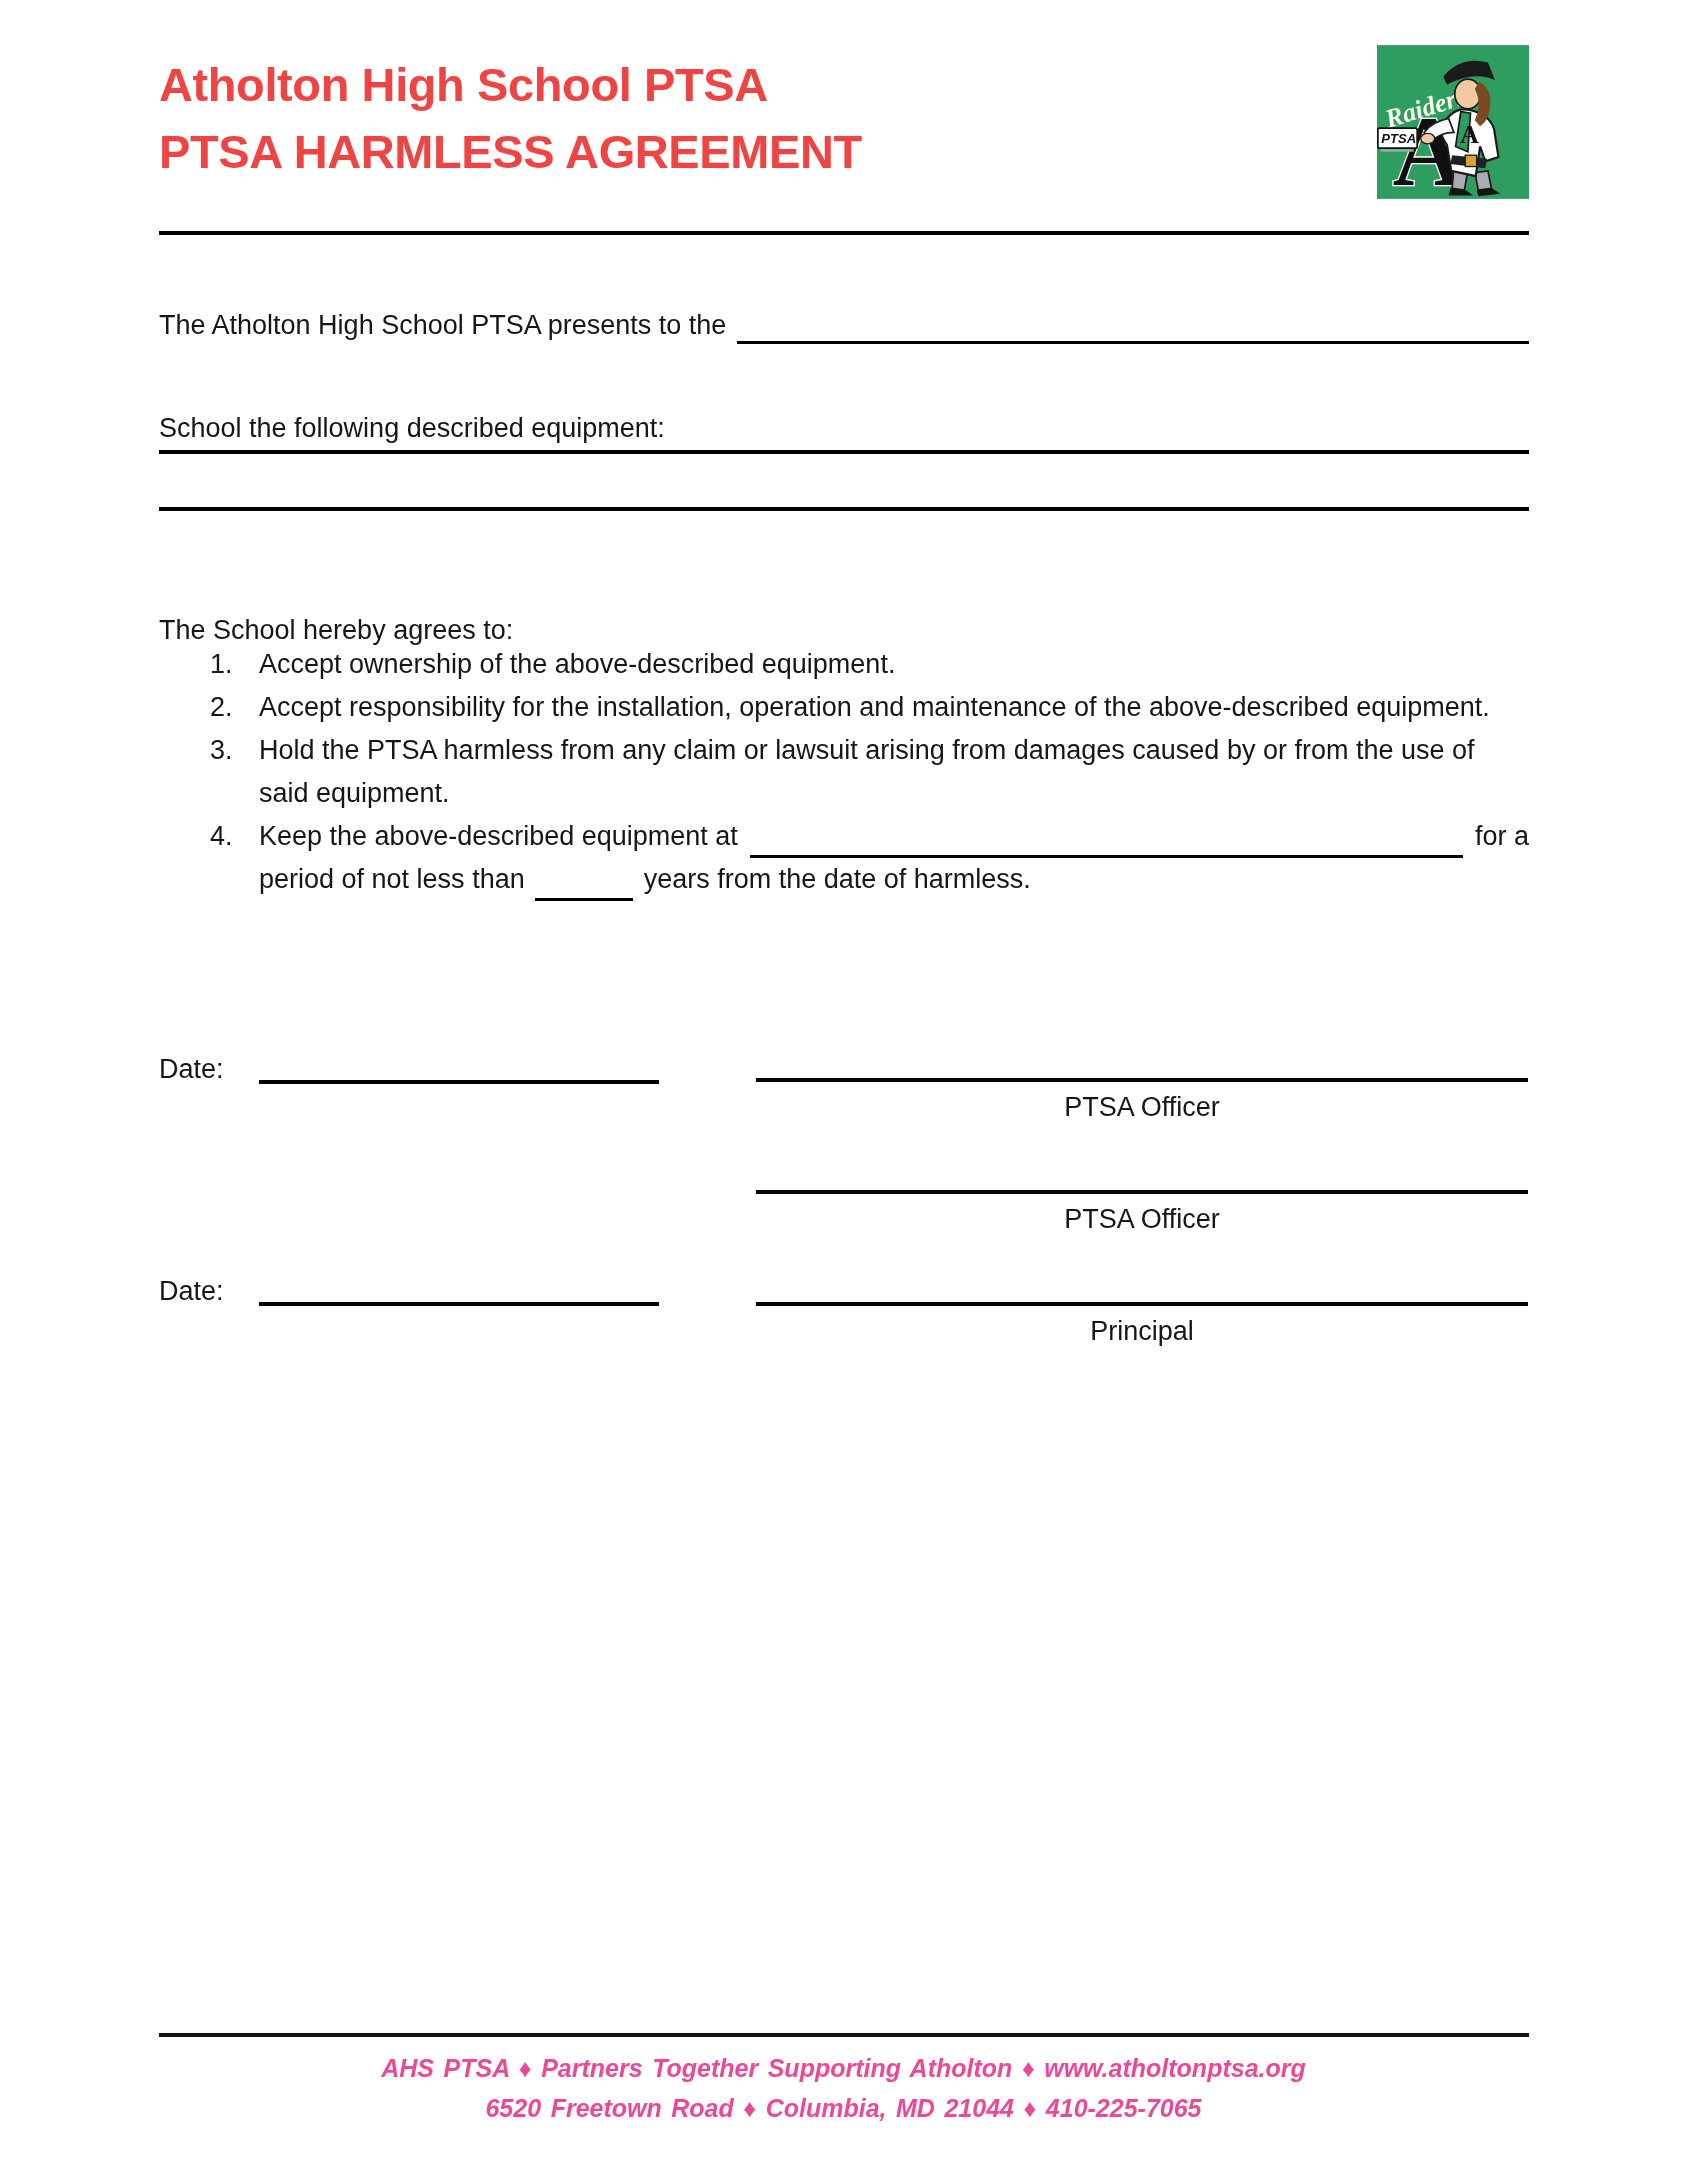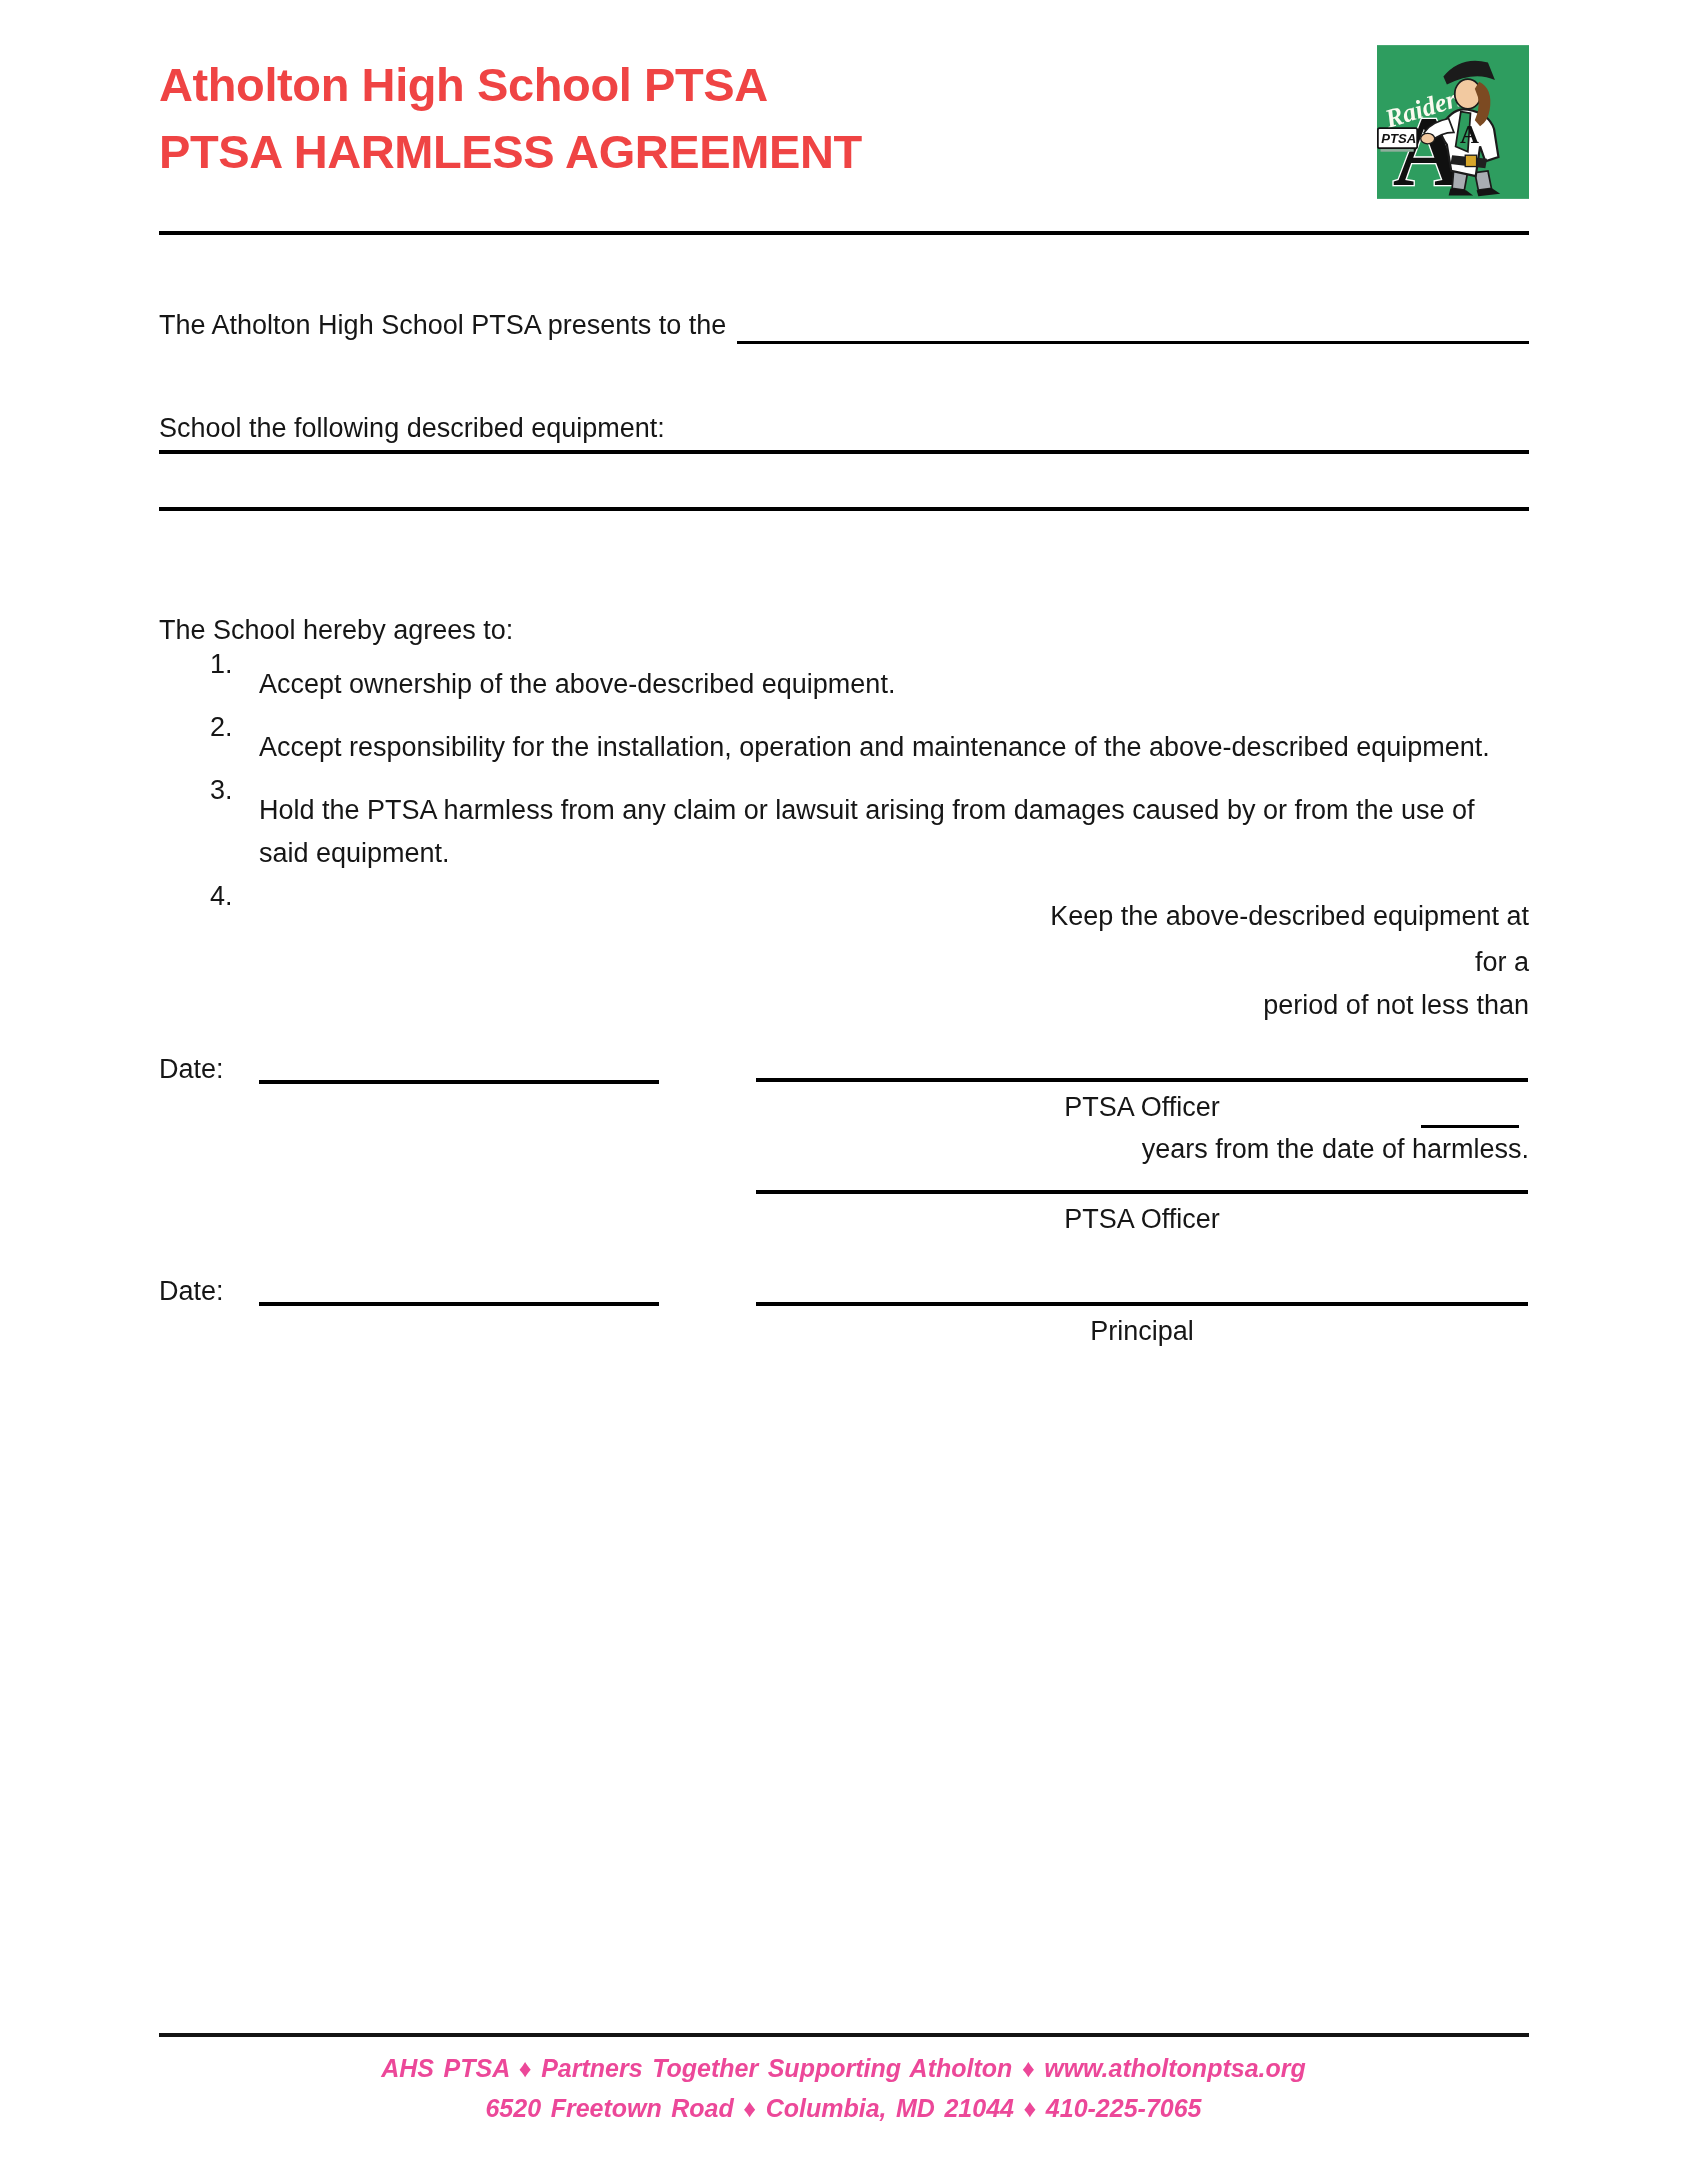--- a/index.html
+++ b/index.html
@@ -34,22 +34,22 @@
 
   .blank-full { position:absolute; left:159px; width:1370px; height:3.5px; background:#000; }
   .blank-a { top:450px; }
   .blank-b { top:507px; }
 
   
   .lead { position:absolute; left:159px; top:615px; font-size:27px; }
   .list { position:absolute; left:210px; top:643px; width:1319px; font-size:27px; line-height:43px; }
   .li { display:flex; align-items:flex-start; }
   .num { flex:0 0 49px; width:49px; }
-  .li-text { flex:1; max-width:1270px;margin-top:20px; }
-  .l4row { display:flex; align-items:flex-end; width:1270px;flex-direction:column; }
+  .li-text { flex:1; max-width:1270px; }
+  .l4row { display:flex; align-items:flex-end; width:1270px; }
   .l4row span { white-space:nowrap; }
   .l4row .fill-blank { flex:1; margin:0 12.2px; height:37px; border-bottom:3.5px solid #000; }
   .l4row .small-blank { flex:0 0 98px; width:98px; margin:0 10.5px; height:37px; border-bottom:3.5px solid #000; }
 
   
   .sig-label, .date-label { position:absolute; font-size:27px; }
   .sig-line { position:absolute; height:3.5px; background:#000; }
   .date-label-1 { left:159px; top:1054px; }
   .date-line-1  { left:259px; top:1080px; width:400px; }
   .sig-line-1   { left:756px; top:1078px; width:772px; }

